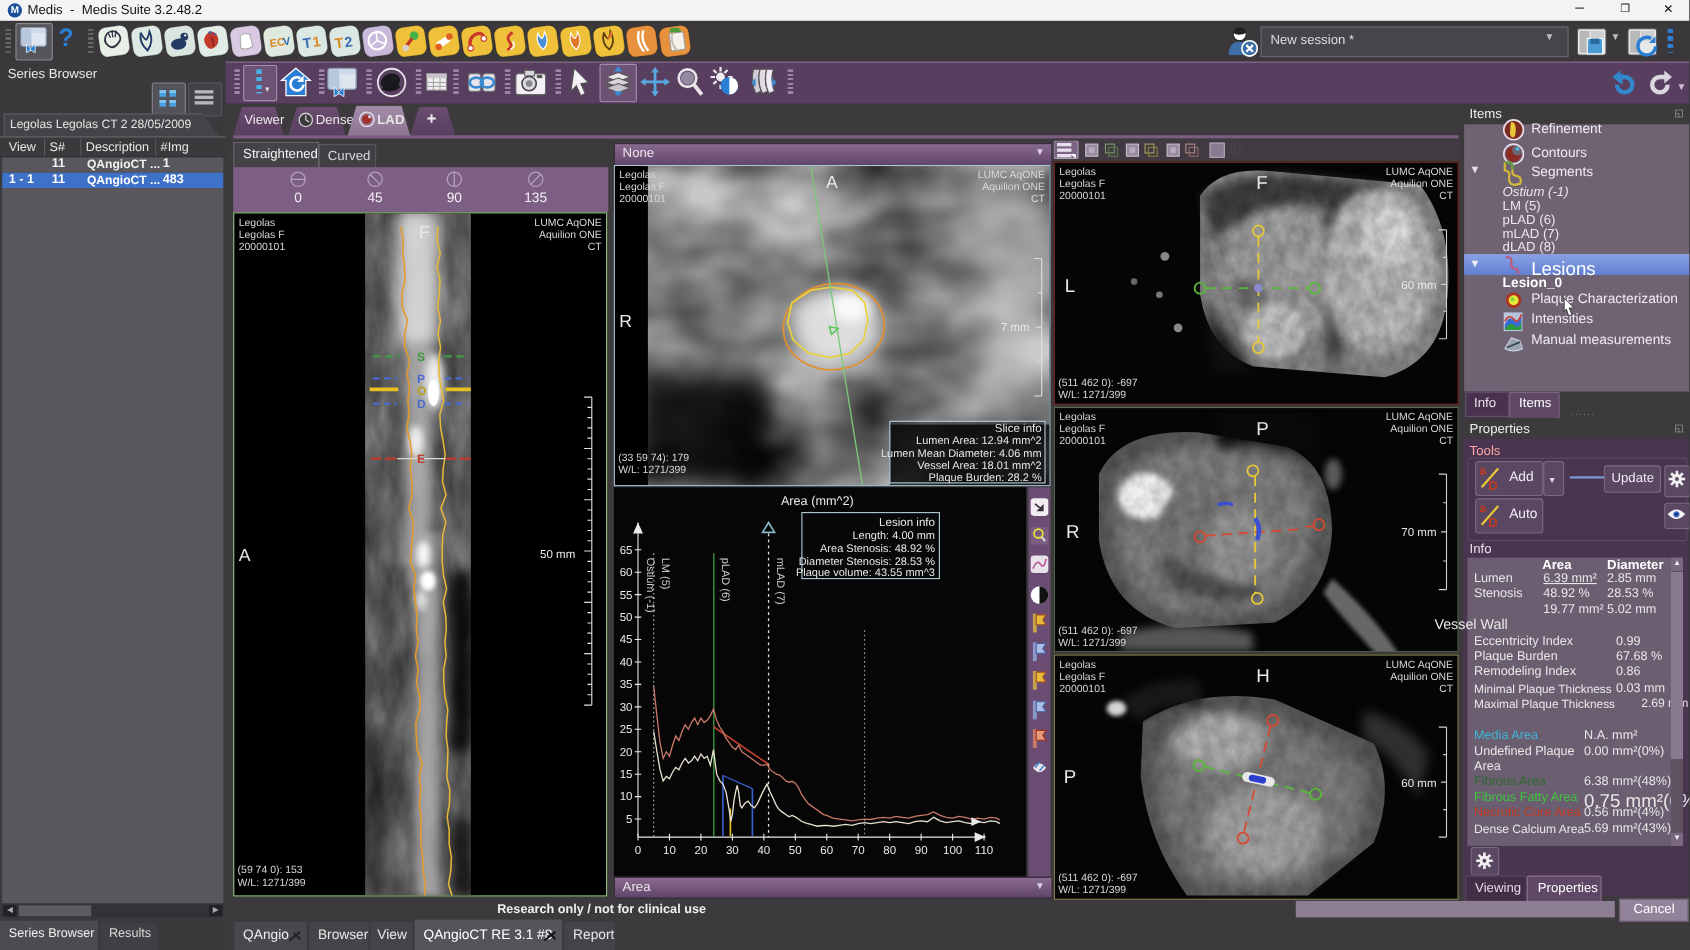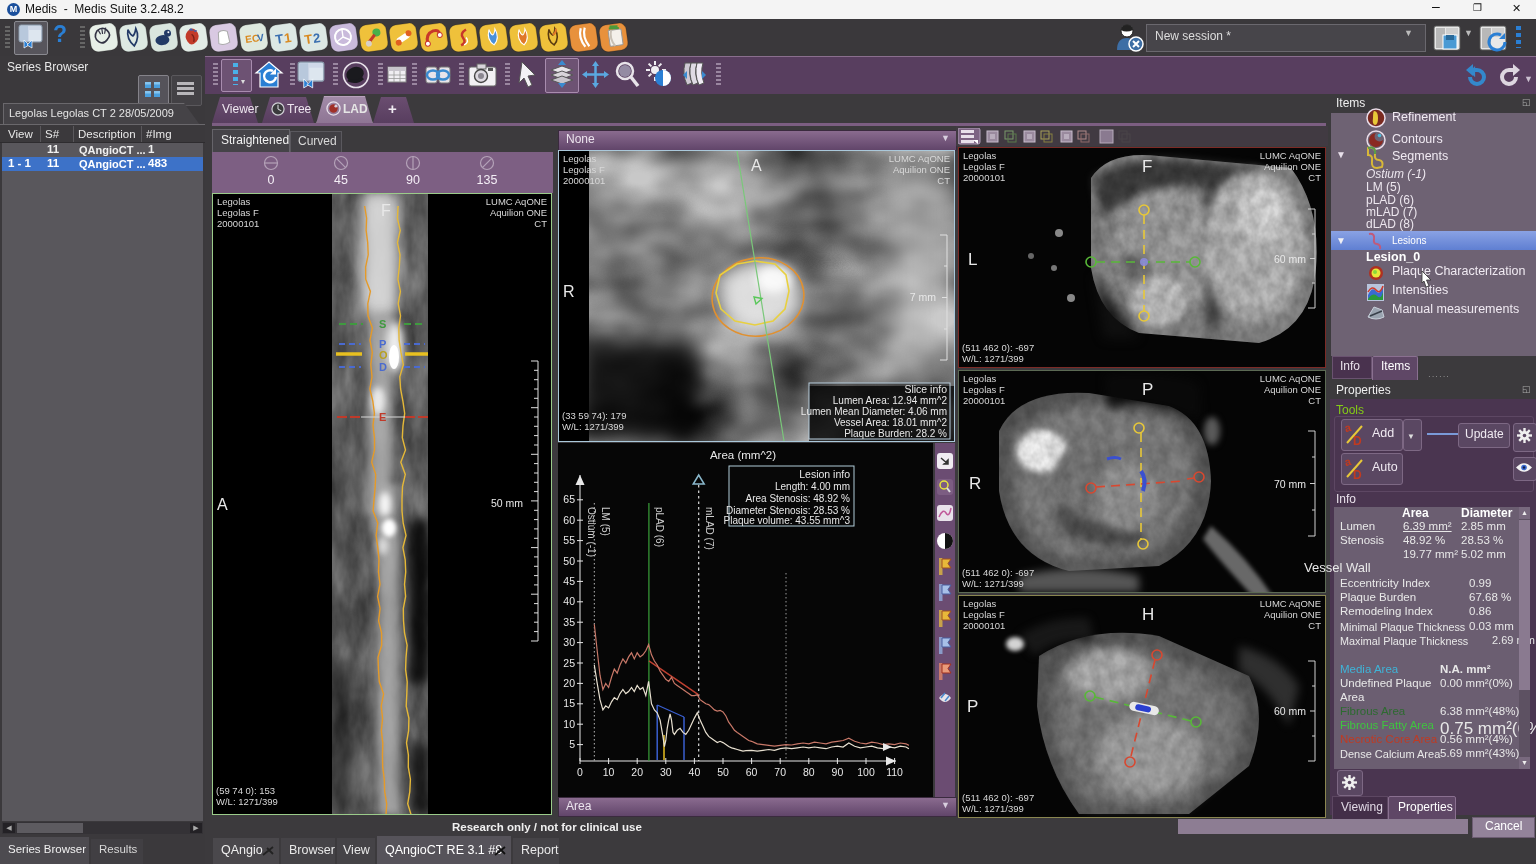--- a/index.html
+++ b/index.html
@@ -351,21 +351,21 @@
 </div>
 
 <div id="tabbar">
   <div class="abs" style="left:212px;top:97px;width:46px;height:26px;background:linear-gradient(#6a4d70,#583e5f);clip-path:polygon(8px 0,calc(100% - 8px) 0,100% 100%,0 100%);"></div>
   <div class="txt" style="left:222px;top:102px;font-size:12px;color:#efe7f0;">Viewer</div>
   <div class="abs" style="left:262px;top:97px;width:52px;height:26px;background:linear-gradient(#6a4d70,#583e5f);clip-path:polygon(8px 0,calc(100% - 8px) 0,100% 100%,0 100%);"></div>
   <svg class="abs" style="left:271px;top:102px;" width="14" height="14" viewBox="0 0 15 15">
     <circle cx="7.5" cy="7.5" r="6.5" fill="#3a3a3c" stroke="#cfcfd4" stroke-width="1.3"></circle>
     <path d="M7.5 7.5 L7.5 3 M7.5 7.5 L11 9.5" stroke="#cfcfd4" stroke-width="1.2"></path>
   </svg>
-  <div class="txt" style="left:287px;top:102px;font-size:12px;color:#efe7f0;">Tree</div>
+  <div class="txt" style="left:287px;top:102px;font-size:12px;color:#efe7f0;">Dense</div>
   <div class="abs" style="left:316px;top:96px;width:55px;height:27px;background:linear-gradient(#a28ba8,#8d7493);border:1px solid #b8a2bc;border-bottom:none;clip-path:polygon(8px 0,calc(100% - 8px) 0,100% 100%,0 100%);"></div>
   <svg class="abs" style="left:326px;top:101px;" width="15" height="15" viewBox="0 0 16 16">
     <circle cx="8" cy="8" r="7" fill="none" stroke="#e8e0ea" stroke-width="1.4"></circle>
     <circle cx="8" cy="8" r="4.5" fill="#a03028"></circle>
     <circle cx="10.5" cy="5.5" r="1.5" fill="#d8d0da"></circle>
   </svg>
   <div class="txt" style="left:343px;top:102px;font-size:12px;font-weight:bold;color:#e5e5e5;">LAD</div>
   <div class="abs" style="left:373px;top:97px;width:41px;height:26px;background:linear-gradient(#6a4d70,#583e5f);clip-path:polygon(8px 0,calc(100% - 8px) 0,100% 100%,0 100%);"></div>
   <div class="txt" style="left:388px;top:100px;font-size:15px;font-weight:bold;color:#f0eaf2;">+</div>
   <div class="abs" style="left:212px;top:123px;width:1114px;height:3px;background:#7c5e82;"></div>
@@ -914,21 +914,21 @@
   <div class="txt" style="left:1366px;top:167px;font-size:12px;font-style:italic;color:#ece6ee;">Ostium (-1)</div>
   <div class="txt" style="left:1366px;top:180px;font-size:12px;color:#ece6ee;">LM (5)</div>
   <div class="txt" style="left:1366px;top:193px;font-size:12px;color:#ece6ee;">pLAD (6)</div>
   <div class="txt" style="left:1366px;top:205px;font-size:12px;color:#ece6ee;">mLAD (7)</div>
   <div class="txt" style="left:1366px;top:217px;font-size:12px;color:#ece6ee;">dLAD (8)</div>
   <div class="abs" style="left:1331px;top:231px;width:205px;height:19px;background:linear-gradient(#8aa2e4,#5f7fd2);"></div>
   <div class="txt" style="left:1336px;top:235px;font-size:10px;color:#f0f0f4;">▼</div>
   <svg class="abs" style="left:1366px;top:232px;" width="18" height="18" viewBox="0 0 18 18">
     <path d="M3 2 q6 -1 5 5 q-1 5 3 5 q4 1 3 5" fill="none" stroke="#c05a7a" stroke-width="2"></path>
   </svg>
-  <div class="txt" style="left:1392px;top:235px;font-size:10px;color:#fff;">Lesions</div>
+  <div class="txt" style="left:1392px;top:235px;font-size:17px;color:#fff;">Lesions</div>
   <div class="txt" style="left:1366px;top:250px;font-size:12.5px;font-weight:bold;color:#fff;">Lesion_0</div>
   <svg class="abs" style="left:1368px;top:265px;" width="16" height="16" viewBox="0 0 16 16">
     <circle cx="8" cy="8" r="7" fill="#b03020"></circle>
       <circle cx="8" cy="8" r="4.5" fill="#e8e83a"></circle>
       <circle cx="7" cy="7" r="2" fill="#8ad83a"></circle>
   </svg>
   <div class="txt" style="left:1392px;top:264px;font-size:12.5px;color:#f0eaf2;">Plaque Characterization</div>
   <svg class="abs" style="left:1420px;top:270px;" width="13" height="18" viewBox="0 0 13 18">
       <path d="M2 1 L11 10 L6.5 10 L9 16 L6 17 L4 11 L2 13 Z" fill="#fff" stroke="#333" stroke-width="0.8"></path>
     </svg>
@@ -949,21 +949,21 @@
 <div class="txt" style="left:1340px;top:359px;font-size:12px;color:#e8e0ea;">Info</div>
 <div class="abs" style="left:1372px;top:356px;width:44px;height:23px;background:#5f4766;border:1px solid #8a7090;border-bottom:none;border-radius:2px 2px 0 0;"></div>
 <div class="txt" style="left:1381px;top:359px;font-size:12px;color:#fff;">Items</div>
 <div class="txt" style="left:1428px;top:372px;font-size:8px;color:#999;letter-spacing:1px;">······</div>
 
 <div class="abs" style="left:1328px;top:382px;width:208px;height:17px;background:#3c3a3d;"></div>
 <div class="txt" style="left:1336px;top:383px;font-size:12px;color:#eee;">Properties</div>
 <div class="txt" style="left:1522px;top:384px;font-size:9px;color:#aaa;">◱</div>
 
 <div class="abs" style="left:1330px;top:399px;width:206px;height:416px;background:#4a3550;"></div>
-<div class="txt" style="left:1336px;top:403px;font-size:12px;color:#84cc16;">Tools</div>
+<div class="txt" style="left:1336px;top:403px;font-size:12px;color:#fca5a5;">Tools</div>
 <div class="abs" style="left:1334px;top:416px;width:198px;height:74px;border:1px solid #5d4763;border-radius:3px;"></div>
 
 <div class="abs" style="left:1341px;top:419px;width:60px;height:30px;background:#5a4762;border:1px solid #7d6884;border-radius:3px;"></div>
 <svg class="abs" style="left:1344px;top:421px;" width="24" height="26" viewBox="0 0 24 26">
   <text x="1" y="10" font-size="11" font-weight="bold" fill="#c03a20" font-family="Liberation Sans" transform="rotate(-15 6 8)">a</text>
   <text x="9" y="24" font-size="12" font-weight="bold" fill="#c03a20" font-family="Liberation Sans">D</text>
   <line x1="3" y1="22" x2="18" y2="5" stroke="#e8c838" stroke-width="2"></line>
 </svg>
 <div class="txt" style="left:1372px;top:426px;font-size:12.5px;color:#f0eaf2;">Add</div>
 <div class="abs" style="left:1403px;top:419px;width:17px;height:30px;background:#5a4762;border:1px solid #7d6884;border-radius:3px;"></div>
@@ -1019,21 +1019,21 @@
 <div class="txt" style="left:1469px;top:577px;font-size:11.5px;color:#e8e8e8;">0.99</div>
 <div class="txt" style="left:1340px;top:591px;font-size:11.5px;color:#e8e8e8;">Plaque Burden</div>
 <div class="txt" style="left:1469px;top:591px;font-size:11.5px;color:#e8e8e8;">67.68 %</div>
 <div class="txt" style="left:1340px;top:605px;font-size:11.5px;color:#e8e8e8;">Remodeling Index</div>
 <div class="txt" style="left:1469px;top:605px;font-size:11.5px;color:#e8e8e8;">0.86</div>
 <div class="txt" style="left:1340px;top:621px;font-size:10.8px;color:#e8e8e8;">Minimal Plaque Thickness</div>
 <div class="txt" style="left:1469px;top:620px;font-size:11.5px;color:#e8e8e8;">0.03 mm</div>
 <div class="txt" style="left:1340px;top:635px;font-size:10.8px;color:#e8e8e8;">Maximal Plaque Thickness</div>
 <div class="txt" style="left:1492px;top:634px;font-size:11px;color:#e8e8e8;">2.69 mm</div>
 <div class="txt" style="left:1340px;top:663px;font-size:11.5px;color:#3fb4d8;">Media Area</div>
-<div class="txt" style="left:1440px;top:663px;font-size:11.5px;color:#e8e8e8;font-weight:bold;">N.A. mm²</div>
+<div class="txt" style="left:1440px;top:663px;font-size:11.5px;color:#e8e8e8;">N.A. mm²</div>
 <div class="txt" style="left:1340px;top:677px;font-size:11.5px;color:#e8e8e8;">Undefined Plaque</div>
 <div class="txt" style="left:1440px;top:677px;font-size:11.5px;color:#e8e8e8;">0.00 mm²(0%)</div>
 <div class="txt" style="left:1340px;top:691px;font-size:11.5px;color:#e8e8e8;">Area</div>
 <div class="txt" style="left:1340px;top:705px;font-size:11.5px;color:#2d6a30;">Fibrous Area</div>
 <div class="txt" style="left:1440px;top:705px;font-size:11.5px;color:#e8e8e8;">6.38 mm²(48%)</div>
 <div class="txt" style="left:1340px;top:719px;font-size:11.5px;color:#3fc43f;">Fibrous Fatty Area</div>
 <div class="txt" style="left:1440px;top:719px;font-size:17px;color:#e8e8e8;">0.75 mm²(6%)</div>
 <div class="txt" style="left:1340px;top:733px;font-size:11.5px;color:#c03a22;">Necrotic Core Area</div>
 <div class="txt" style="left:1440px;top:733px;font-size:11.5px;color:#e8e8e8;">0.56 mm²(4%)</div>
 <div class="txt" style="left:1340px;top:748px;font-size:11px;color:#e8e8e8;">Dense Calcium Area</div>

